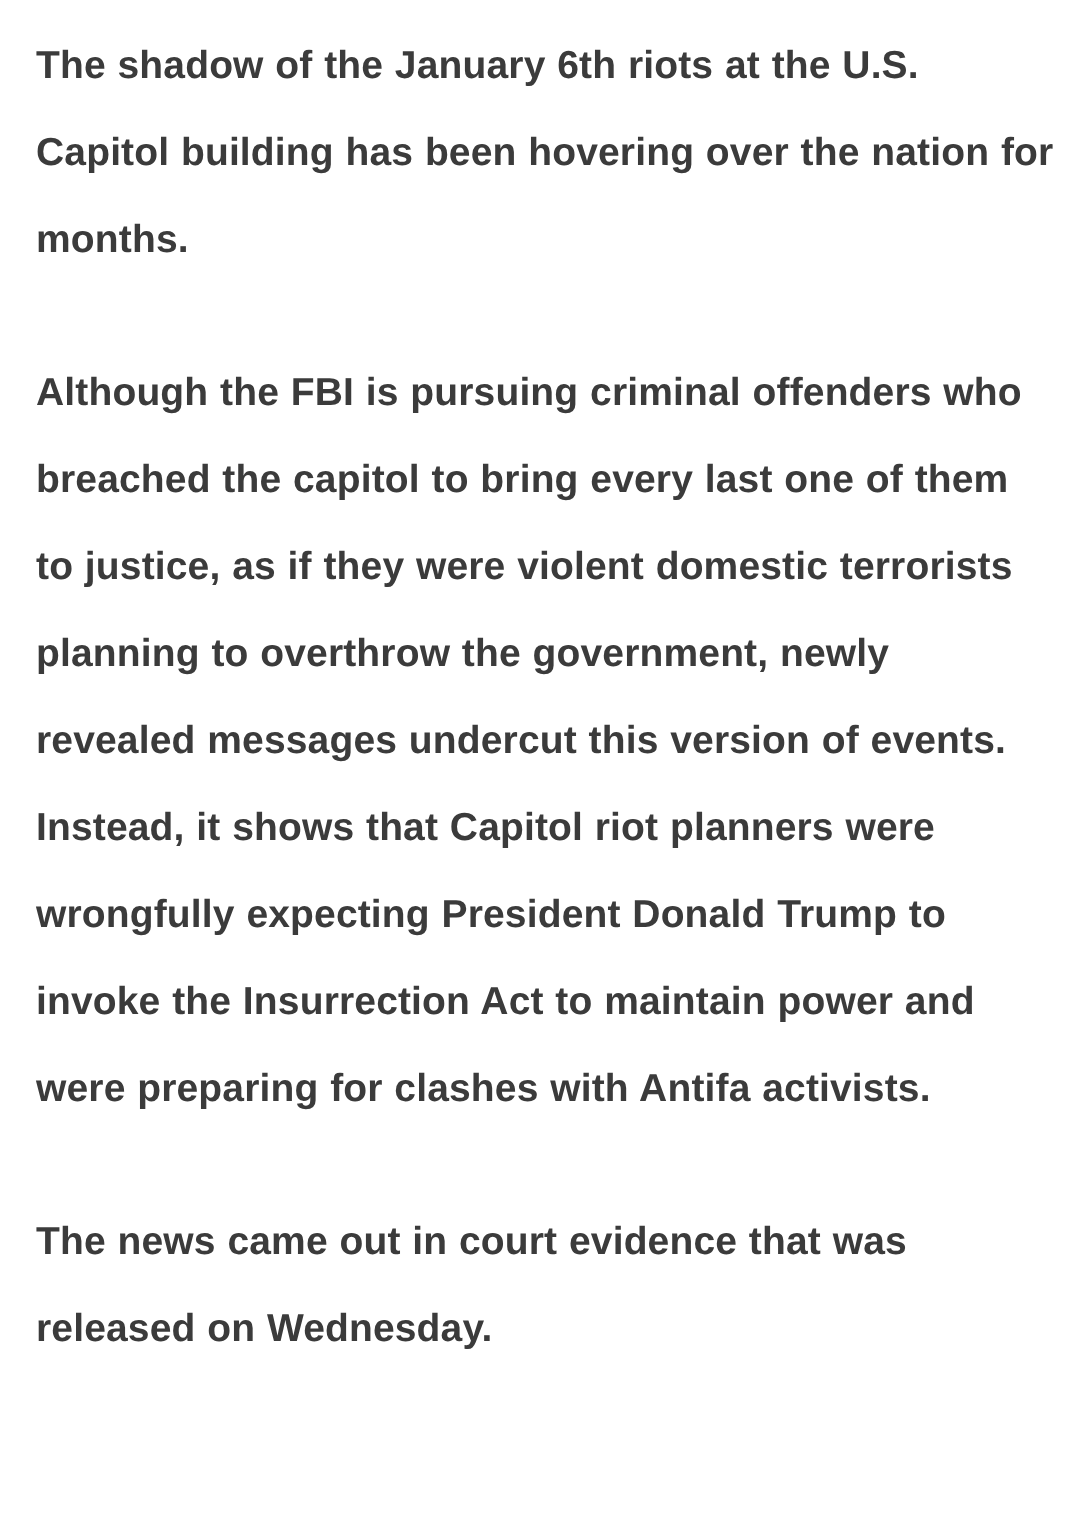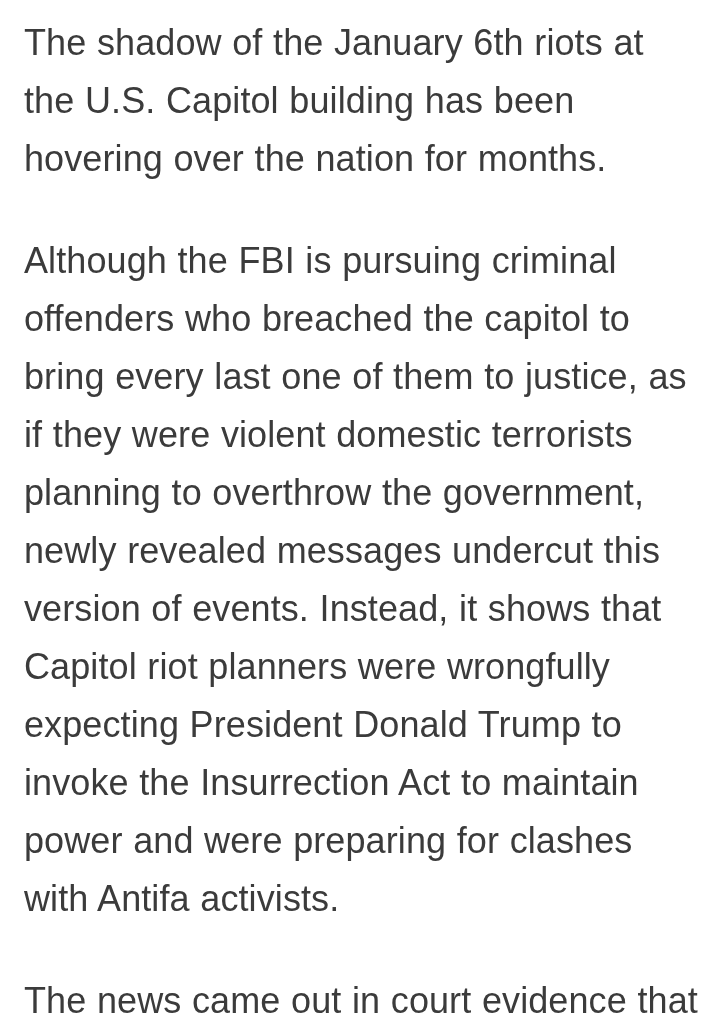--- a/index.html
+++ b/index.html
@@ -14,31 +14,31 @@
     overflow: hidden;
   }
   .article {
     box-sizing: border-box;
     width: 728px;
     padding: 14px 24px 0 24px;
   }
   .para {
     margin: 0 0 44px 0;
     color: #3b3b3b;
-    font-size: 36px;
+    font-size: 26px;
     line-height: 58px;
-    font-weight: 400;
+    font-weight: 700;
     letter-spacing: 0.1px;
     text-align: left;
     word-spacing: 0.5px;
   }
   .para:last-child {
     margin-bottom: 0;
   }
 </style>
 </head>
 <body>
 
 <div class="article">
   <p class="para">The shadow of the January 6th riots at the U.S. Capitol building has been hovering over the nation for months.</p>
   <p class="para">Although the FBI is pursuing criminal offenders who breached the capitol to bring every last one of them to justice, as if they were violent domestic terrorists planning to overthrow the government, newly revealed messages undercut this version of events. Instead, it shows that Capitol riot planners were wrongfully expecting President Donald Trump to invoke the Insurrection Act to maintain power and were preparing for clashes with Antifa activists.</p>
-  <p class="para">The news came out in court evidence that was released on Saturday.</p>
+  <p class="para">The news came out in court evidence that was released on Wednesday.</p>
 </div>
 
 </body></html>

